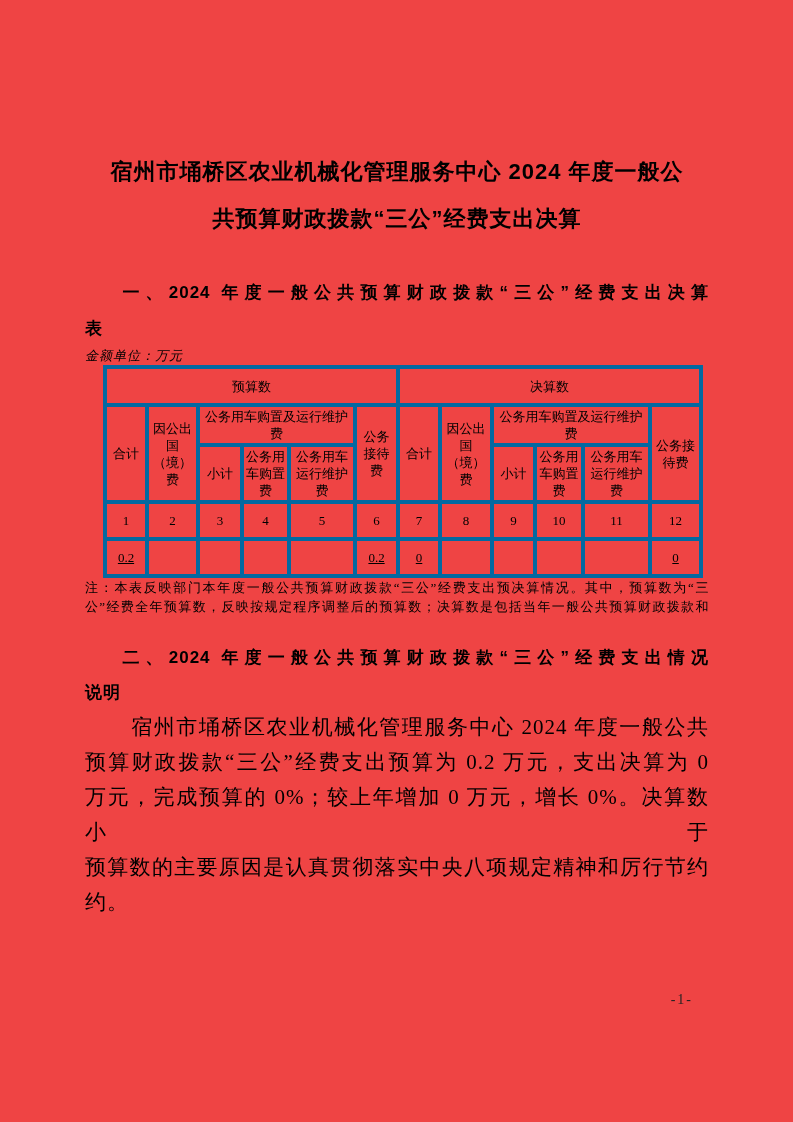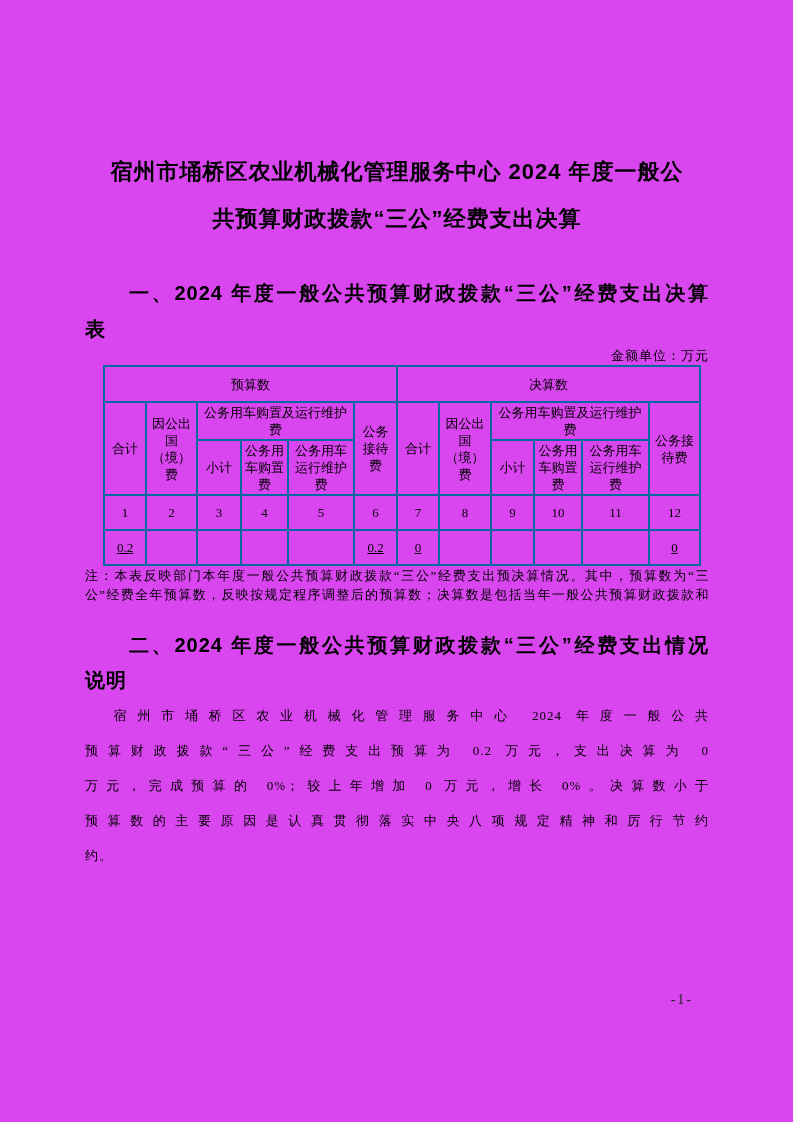--- a/index.html
+++ b/index.html
@@ -1,20 +1,20 @@
 <!DOCTYPE html>
 <html><head>
 <meta charset="utf-8">
 <style>
   html,body { margin:0; padding:0; background:#e8e8e8; }
   .page {
     position:relative;
     width:793px; height:1122px;
     margin:0 auto;
-    background:#d946ef;
+    background:#ef4444;
     color:#000000;
     font-family:"Liberation Serif","DejaVu Serif",serif;
     overflow:hidden;
     box-sizing:border-box;
   }
   .content {
     position:absolute;
     left:85px; top:148px;
     width:624px;
   }
@@ -22,63 +22,64 @@
     font-family:"Liberation Sans","DejaVu Sans",sans-serif;
     font-weight:bold;
     font-size:22px;
     line-height:47px;
     text-align:center;
     letter-spacing:1px;
   }
   .heading {
     font-family:"Liberation Sans","DejaVu Sans",sans-serif;
     font-weight:bold;
-    font-size:20px;
+    font-size:17px;
     line-height:36px;
     letter-spacing:1px;
   }
   .h1 { margin-top:33px; }
   .h2 { margin-top:24px; line-height:35px; }
   .sub-heading { line-height:35px; }
   .line { display:block; }
   .indent { text-indent:2.2em; }
   .fill { text-align:justify; text-align-last:justify; }
   .unit-label {
     font-size:13px;
     line-height:18px;
-    text-align:right;
+    text-align:left;
     letter-spacing:1px;
+    font-style:italic;
   }
   table.tg {
     border-collapse:collapse;
     table-layout:fixed;
     width:596px;
     margin-left:18px;
     font-size:13px;
   }
   table.tg td {
-    border:2px solid #0369a1;
+    border:4px solid #0369a1;
     text-align:center;
     vertical-align:middle;
     padding:1px 2px;
     line-height:17px;
     overflow:hidden;
   }
   tr.r1 td { height:32px; }
   tr.r2 td { height:34px; }
   tr.r3 td { height:45px; }
   tr.r4 td { height:31px; }
   tr.r5 td { height:31px;text-decoration:underline; }
   .note {
     font-size:13px;
     line-height:19px;
     letter-spacing:0.5px;
   }
   .para {
-    font-size:13px;
+    font-size:21px;
     line-height:35px;
     letter-spacing:1px;
   }
   .page-number {
     position:absolute;
     top:992px;
     right:100px;
     font-size:14px;
     letter-spacing:2px;
     color:#222;

